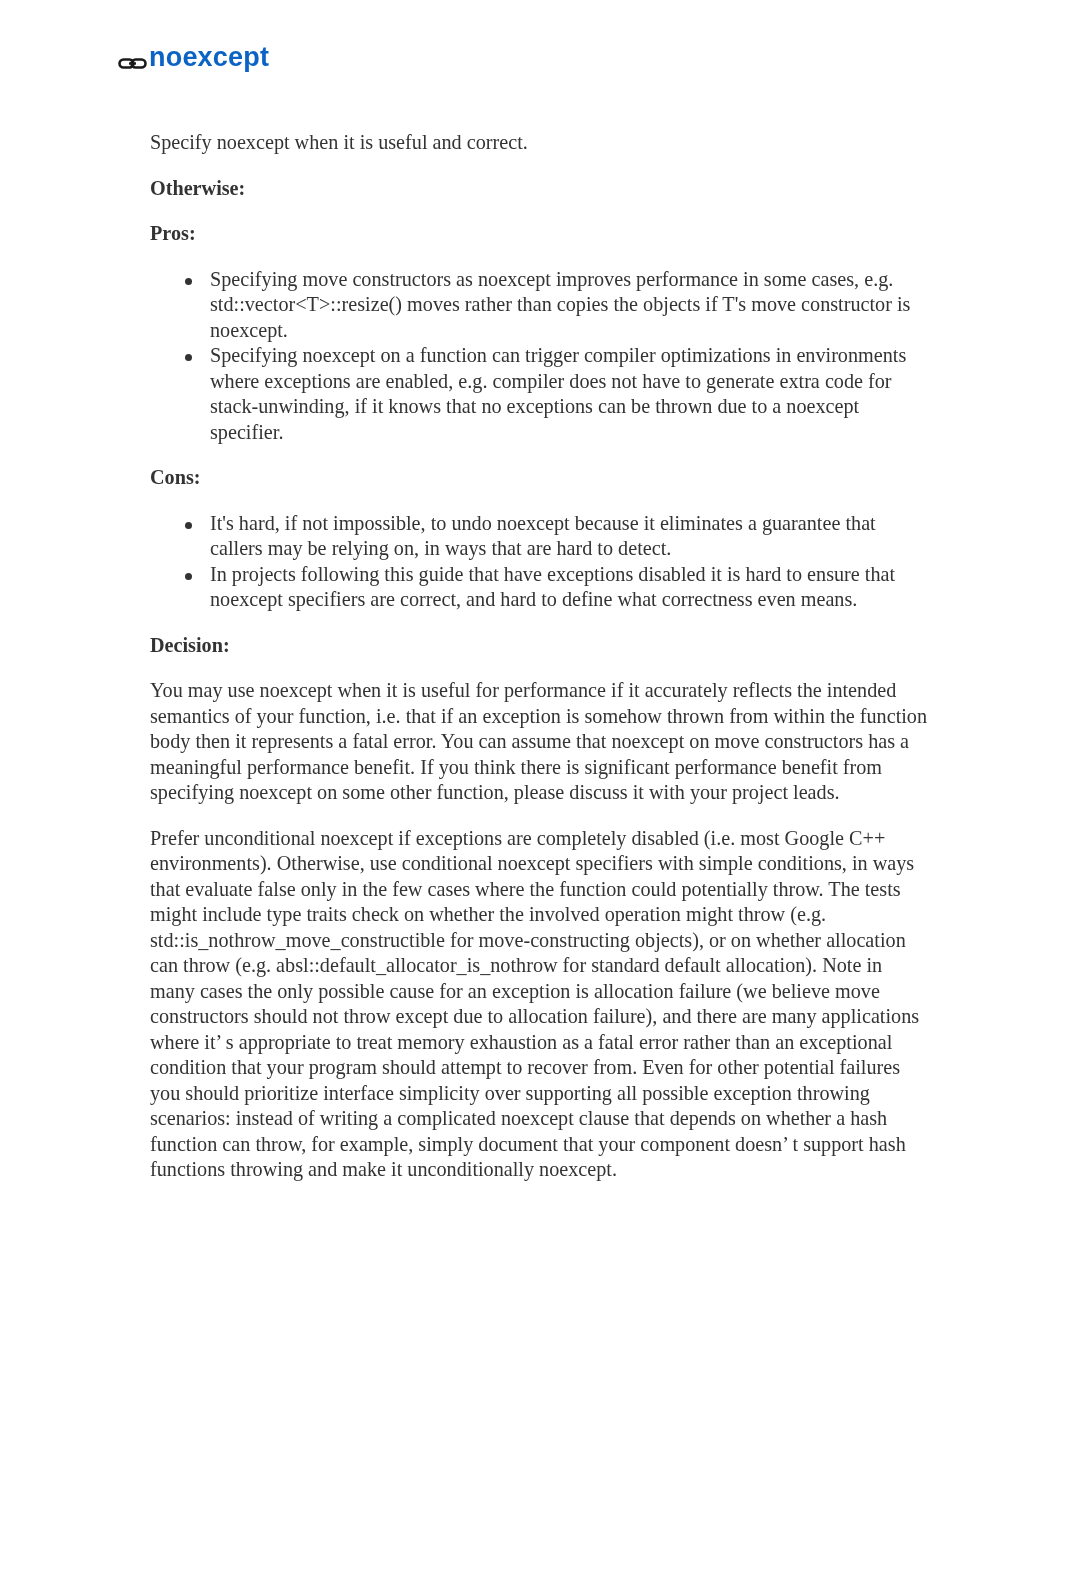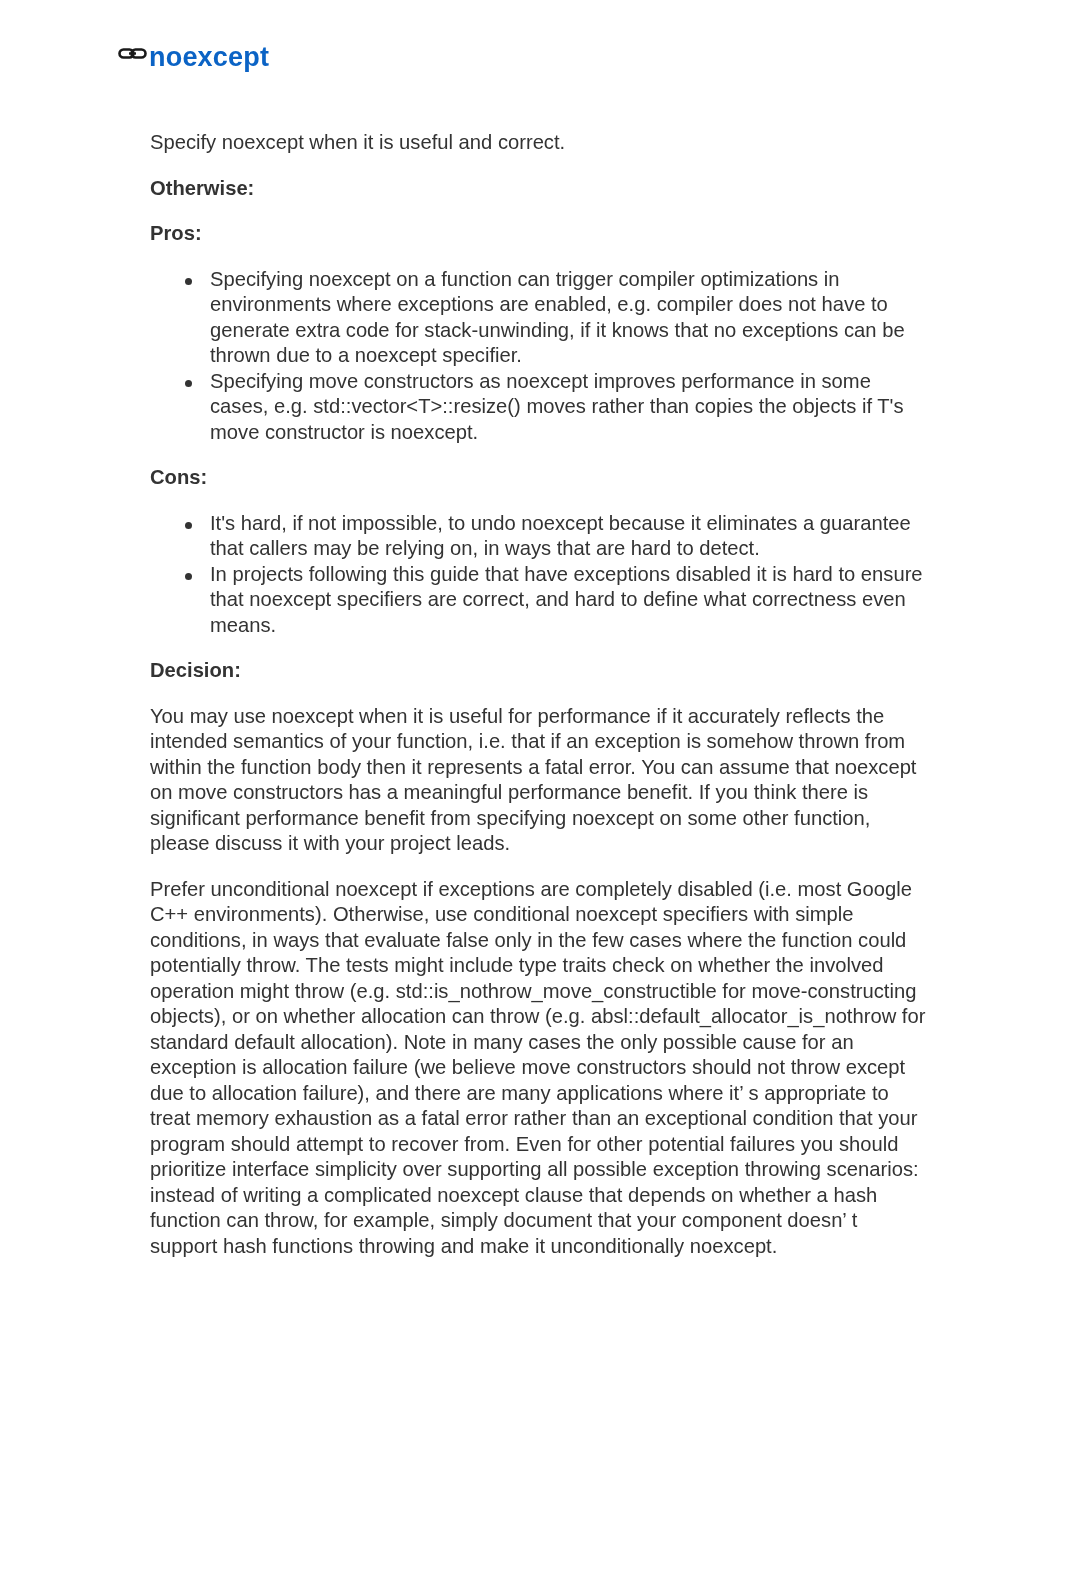--- a/index.html
+++ b/index.html
@@ -13,21 +13,21 @@
       position: relative;
       font-family: "Liberation Sans", "DejaVu Sans", sans-serif;
       color: #333333;
       overflow: hidden;
     }
     .heading-row {
       position: absolute;
       left: 118px;
       top: 34px;
       display: flex;
-      align-items: center;
+      align-items: flex-end;
     }
     .link-icon {
       width: 30px;
       height: 14px;
       margin-top: 3px;
       display: inline-block;
     }
     .page-title {
       font-family: "Liberation Sans", sans-serif;
       font-weight: bold;
@@ -40,20 +40,21 @@
       letter-spacing: 0.2px;
     }
     .content {
       position: absolute;
       left: 150px;
       top: 130px;
       width: 780px;
       font-size: 20.2px;
       line-height: 25.5px;
       color: #333333;
+      font-family: Liberation Serif, serif;
     }
     .content p {
       margin: 0 0 20px 0;
     }
     .content .section-label {
       font-weight: bold;
       margin: 0 0 20px 0;
     }
     .content ul {
       margin: 0 0 20px 0;
@@ -88,22 +89,22 @@
   <h1 class="page-title">noexcept</h1>
 </div>
 
 <div class="content">
   <p>Specify noexcept when it is useful and correct.</p>
 
   <p class="section-label">Otherwise:</p>
 
   <p class="section-label">Pros:</p>
   <ul>
+    <li>Specifying move constructors as noexcept improves performance in some cases, e.g. std::vector&lt;T&gt;::resize() moves rather than copies the objects if T's move constructor is noexcept.</li>
     <li>Specifying noexcept on a function can trigger compiler optimizations in environments where exceptions are enabled, e.g. compiler does not have to generate extra code for stack-unwinding, if it knows that no exceptions can be thrown due to a noexcept specifier.</li>
-    <li>Specifying move constructors as noexcept improves performance in some cases, e.g. std::vector&lt;T&gt;::resize() moves rather than copies the objects if T's move constructor is noexcept.</li>
   </ul>
 
   <p class="section-label">Cons:</p>
   <ul>
     <li>It's hard, if not impossible, to undo noexcept because it eliminates a guarantee that callers may be relying on, in ways that are hard to detect.</li>
     <li>In projects following this guide that have exceptions disabled it is hard to ensure that noexcept specifiers are correct, and hard to define what correctness even means.</li>
   </ul>
 
   <p class="section-label">Decision:</p>
   <p>You may use noexcept when it is useful for performance if it accurately reflects the intended semantics of your function, i.e. that if an exception is somehow thrown from within the function body then it represents a fatal error. You can assume that noexcept on move constructors has a meaningful performance benefit. If you think there is significant performance benefit from specifying noexcept on some other function, please discuss it with your project leads.</p>

